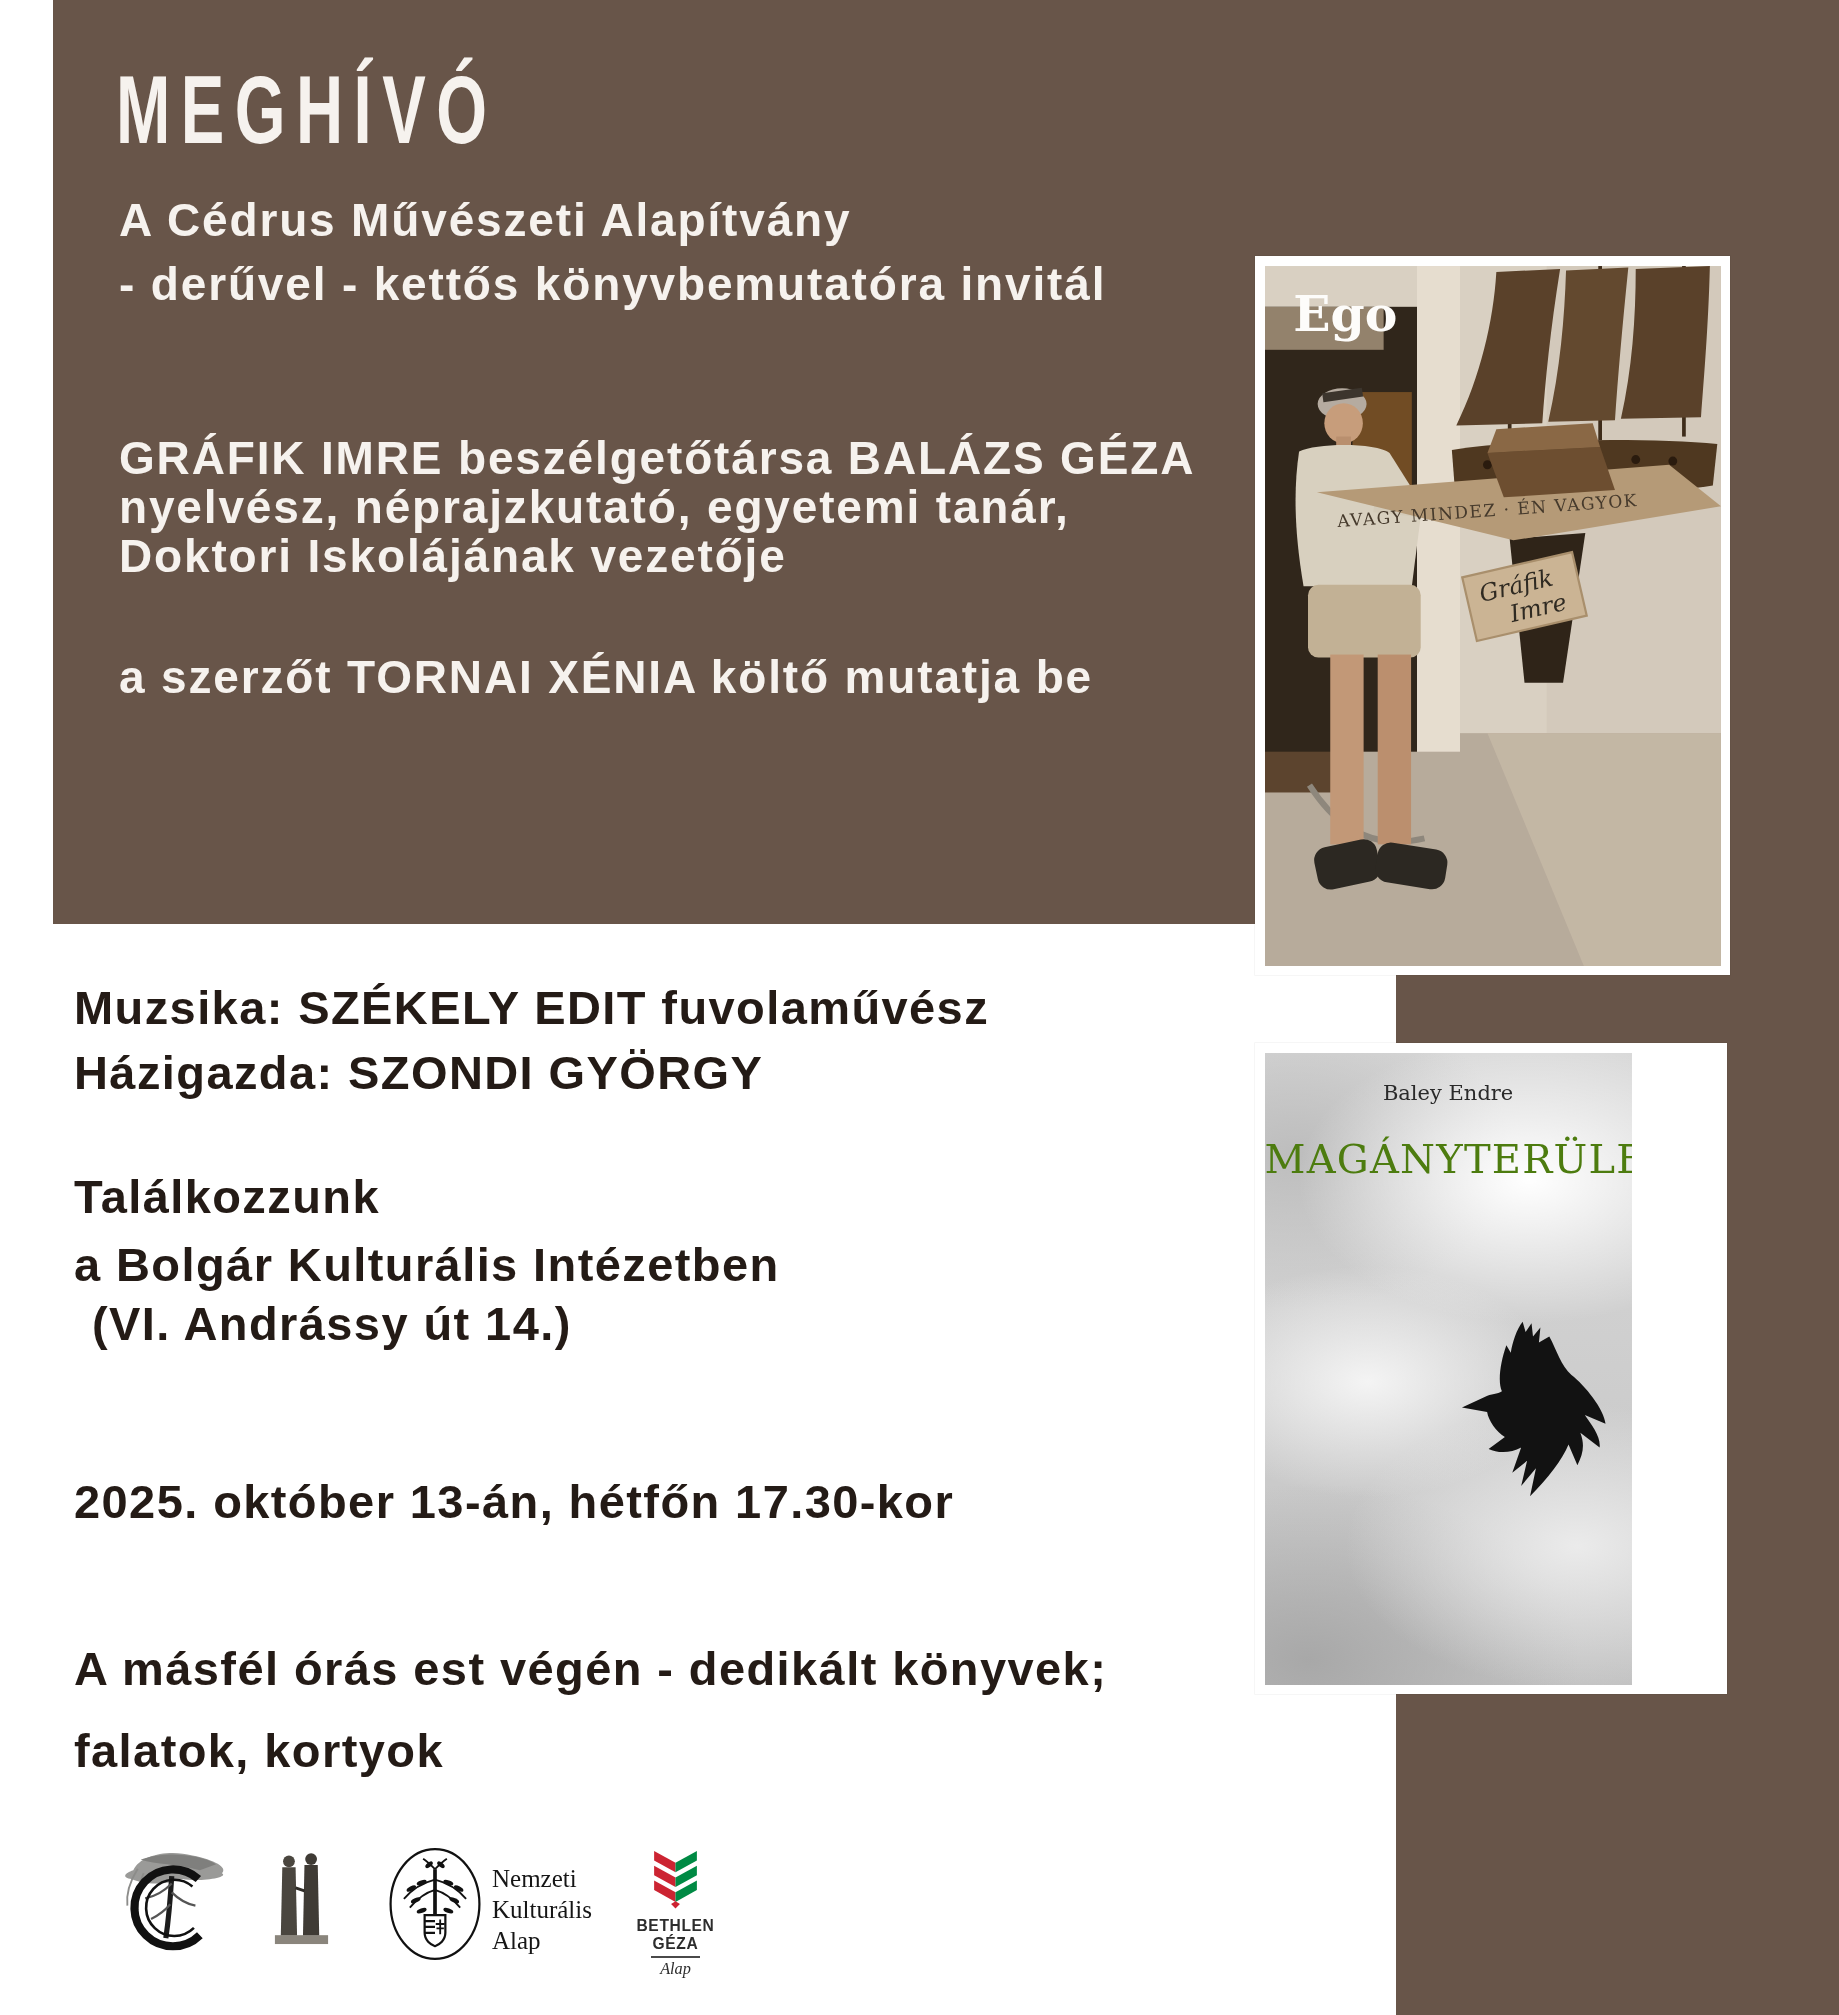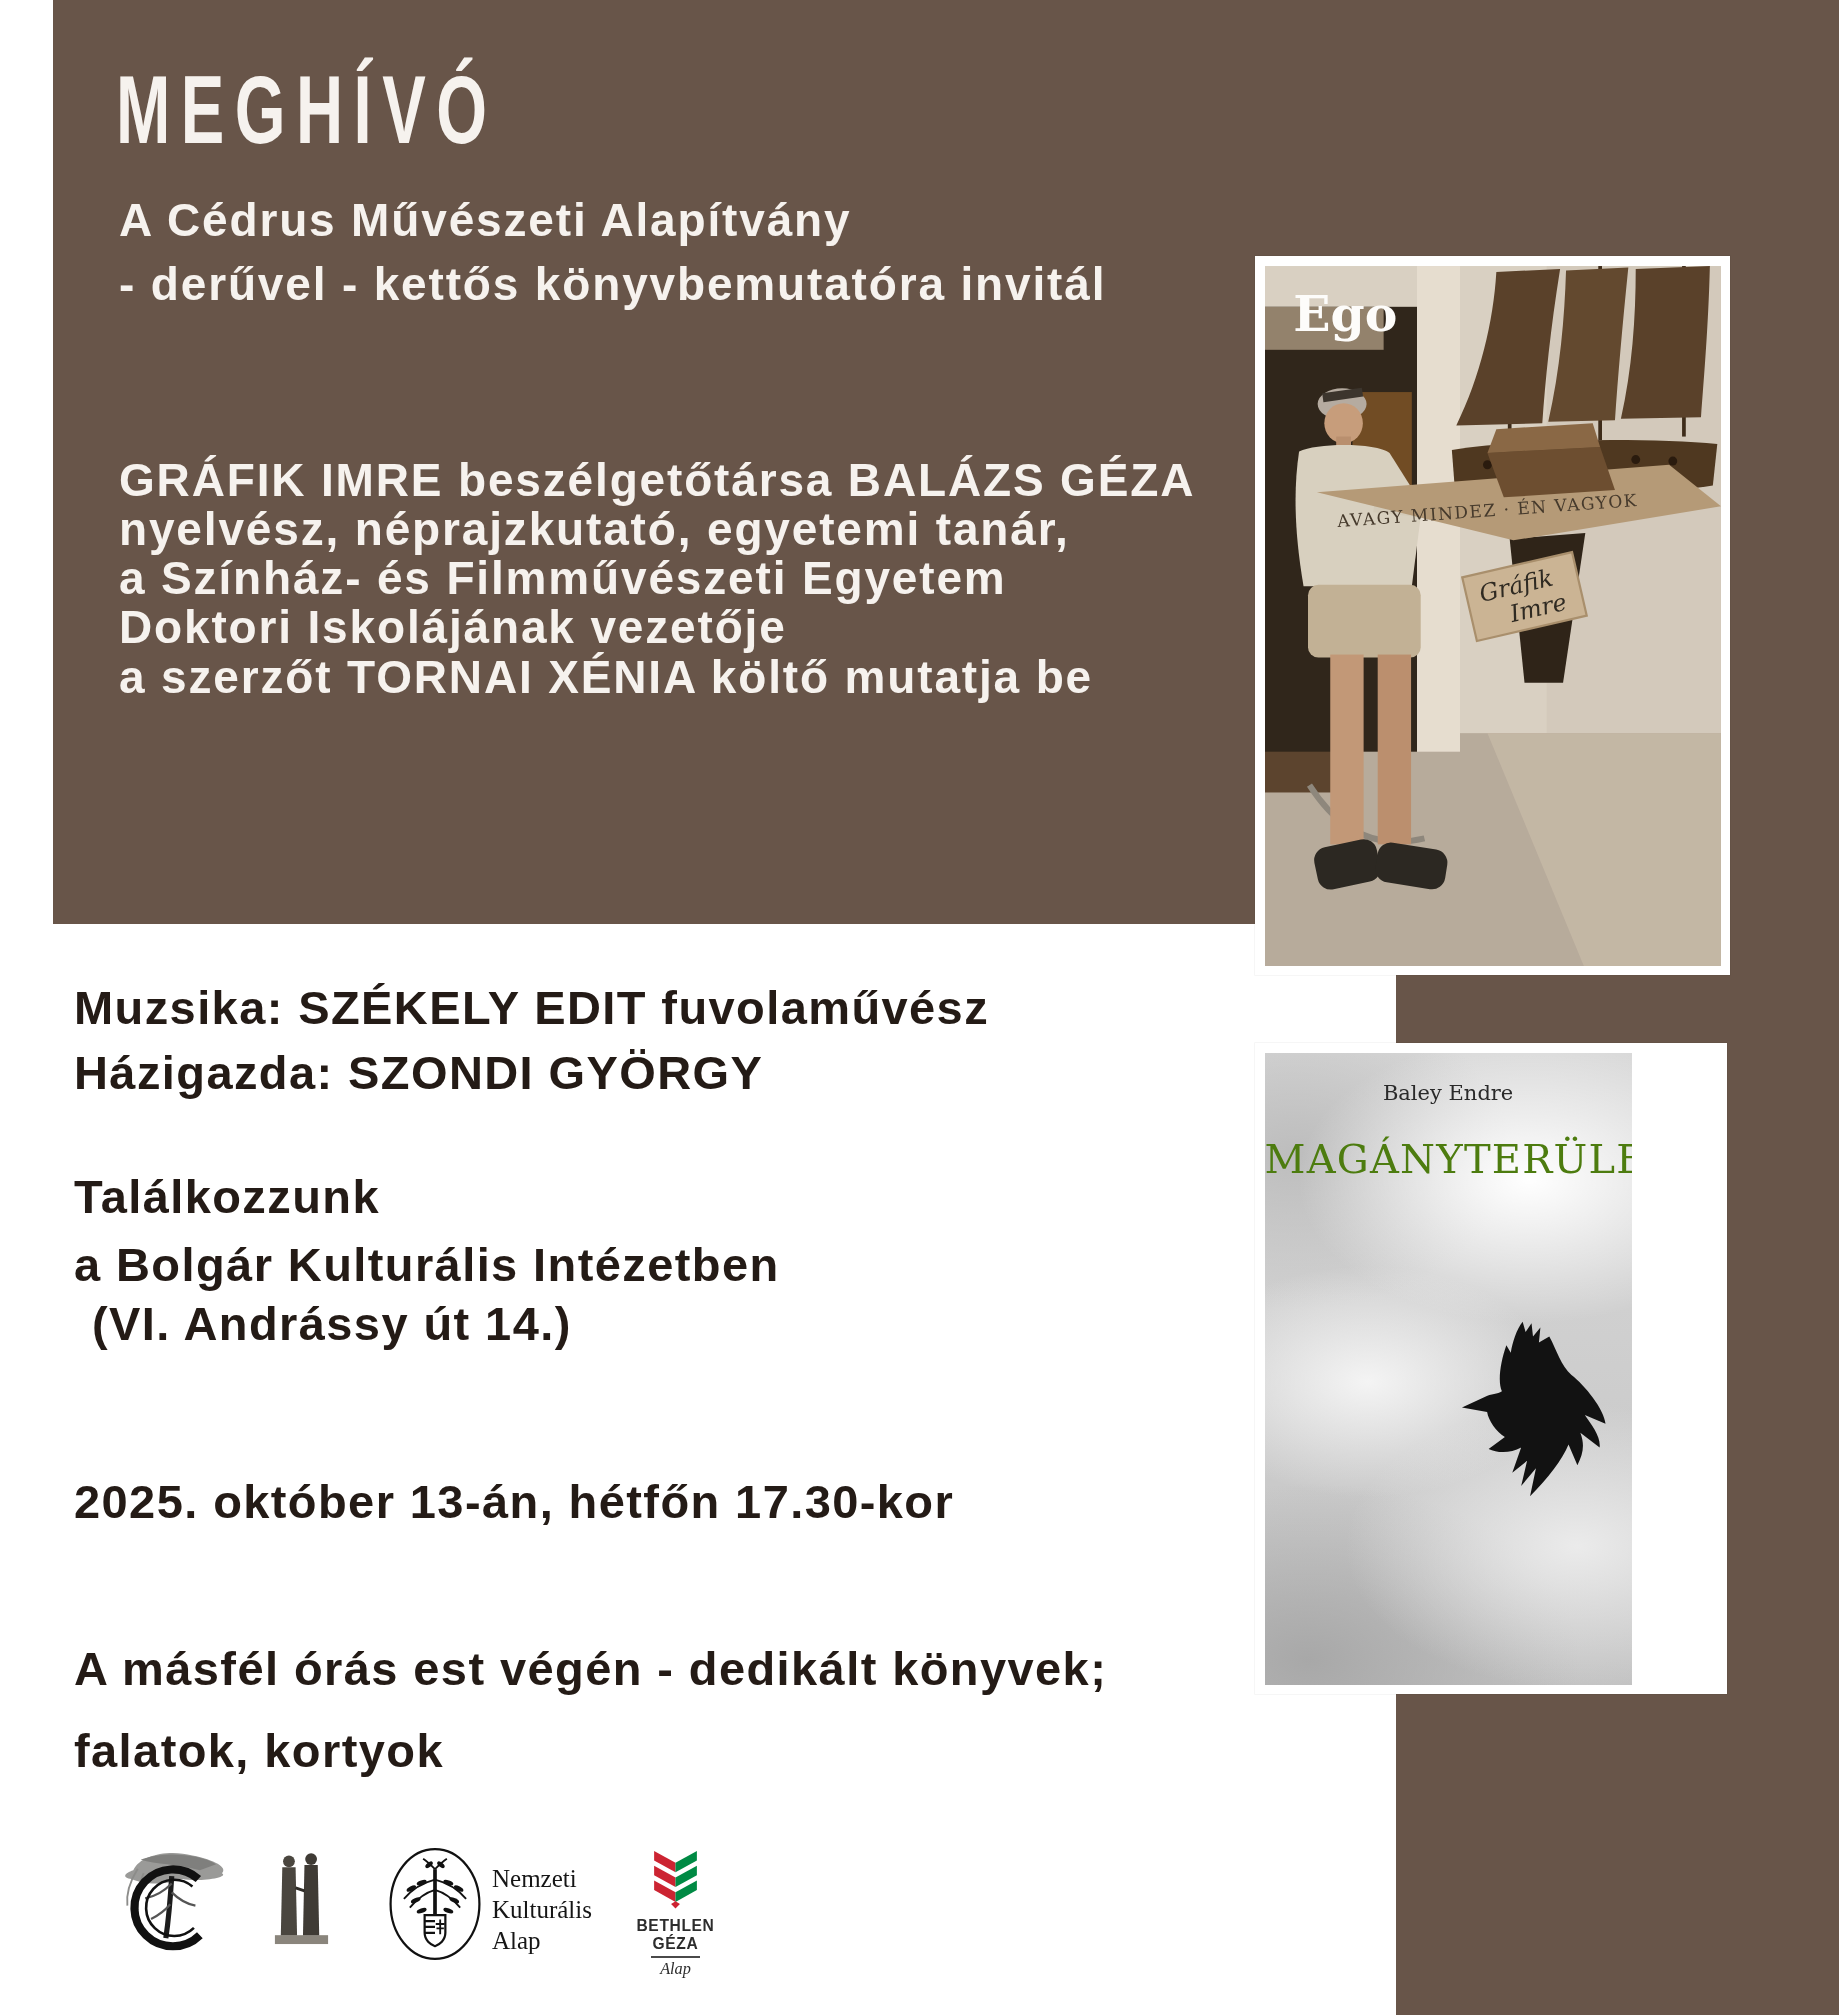--- a/index.html
+++ b/index.html
@@ -51,24 +51,23 @@
 <body>
 
 <div class="abs brown-top"></div>
 <div class="abs brown-right"></div>
 
 <div class="abs title"><span class="sx">MEGHÍVÓ</span></div>
 
 <div class="abs wline" style="left:119px;top:196px;">A Cédrus Művészeti Alapítvány</div>
 <div class="abs wline" style="left:119px;top:260px;">- derűvel - kettős könyvbemutatóra invitál</div>
 
-<div class="abs" style="left:119px;top:456px;">
+<div class="abs" style="left:119px;top:434px;">
   <div class="wline">GRÁFIK IMRE beszélgetőtársa BALÁZS GÉZA</div>
   <div class="wline">nyelvész, néprajzkutató, egyetemi tanár,</div>
-  <div class="wline">a Színház- és Filmművészeti Egyetem</div>
   <div class="wline">Doktori Iskolájának vezetője</div>
 </div>
 
 <div class="abs" style="left:119px;top:653px;">
   <div class="wline">a szerzőt TORNAI XÉNIA költő mutatja be</div>
 </div>
 
 <div class="abs dline" style="left:74px;top:984px;">Muzsika: SZÉKELY EDIT fuvolaművész</div>
 <div class="abs dline" style="left:74px;top:1049px;">Házigazda: SZONDI GYÖRGY</div>
 <div class="abs dline" style="left:74px;top:1173px;">Találkozzunk</div>

